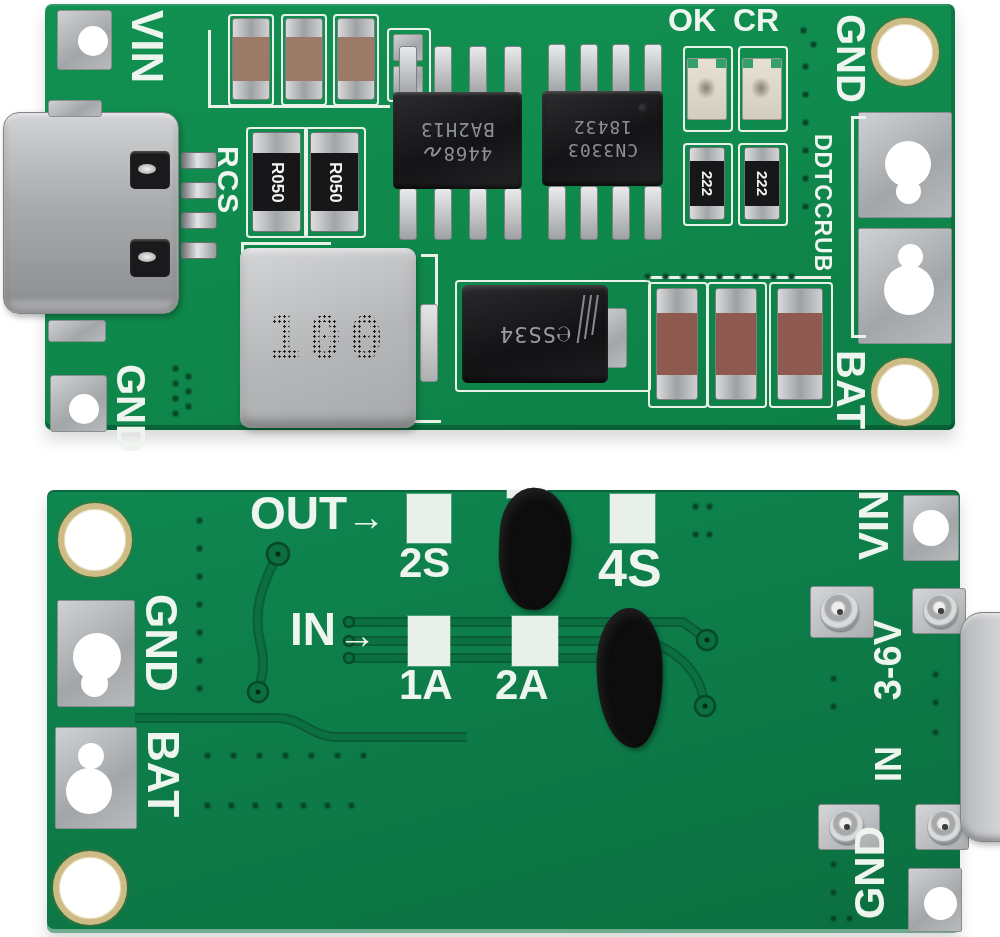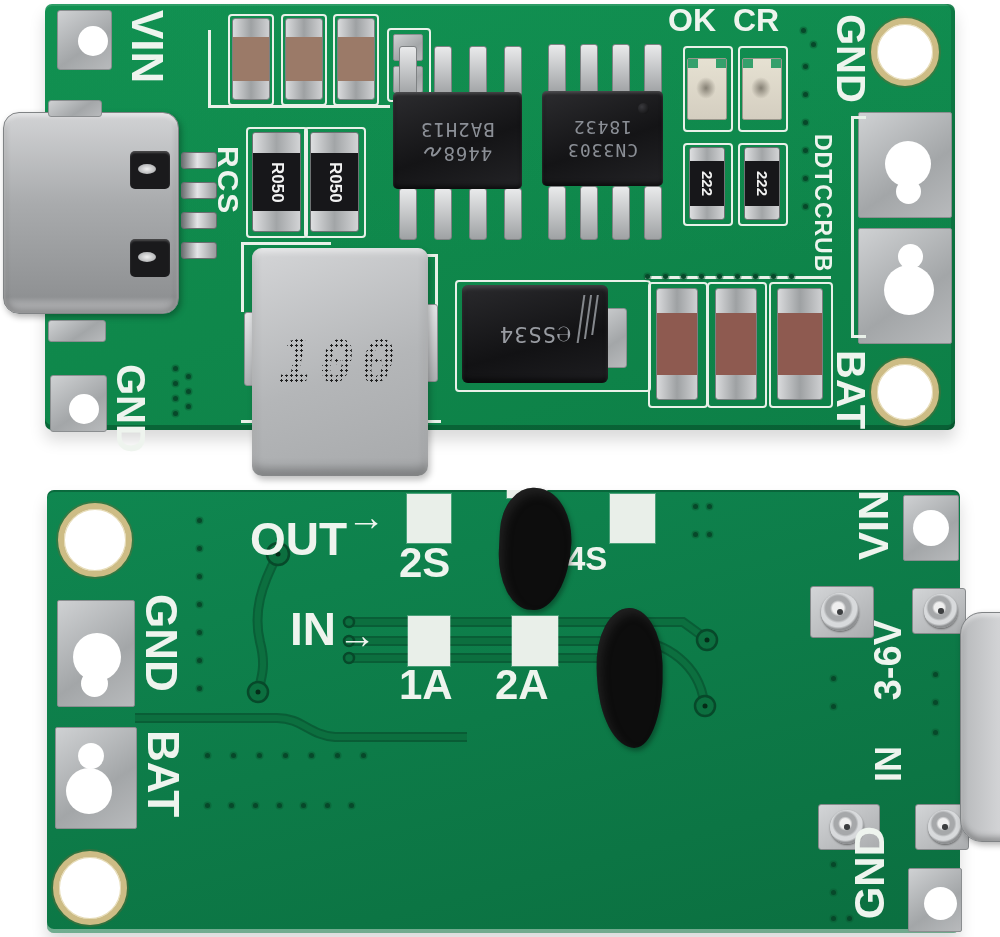--- a/index.html
+++ b/index.html
@@ -252,21 +252,21 @@
       <div class="end" style="bottom:0;height:13px;"></div>
     </div>
 
     <div class="line" style="left:196px;top:238px;width:90px;height:3px;"></div>
     <div class="line" style="left:196px;top:238px;width:3px;height:70px;"></div>
     <div class="line" style="left:390px;top:252px;width:3px;height:120px;"></div>
     <div class="line" style="left:376px;top:250px;width:17px;height:3px;"></div>
     <div class="line" style="left:196px;top:416px;width:200px;height:3px;"></div>
     <div class="ind-tab" style="left:199px;top:308px;height:72px;"></div>
     <div class="ind-tab" style="left:375px;top:300px;height:76px;"></div>
-    <div class="inductor" style="left:207px;top:244px;width:176px;height:228px;font-style:italic;">
+    <div class="inductor" style="left:195px;top:244px;width:176px;height:180px;">
       <span class="ind-label">100</span>
     </div>
 
     <div class="outline" style="left:410px;top:276px;width:192px;height:108px;"></div>
     <div class="abs silver" style="left:424px;top:305px;width:32px;height:62px;border-radius:3px;"></div>
     <div class="abs silver" style="left:548px;top:304px;width:32px;height:58px;border-radius:3px;"></div>
     <div class="diodebody" style="left:417px;top:281px;width:146px;height:98px;">
       <div class="stripe" style="right:12px;top:10px;height:40px;"></div>
       <div class="stripe" style="right:19px;top:10px;height:44px;"></div>
       <div class="stripe" style="right:26px;top:10px;height:48px;"></div>
@@ -361,27 +361,27 @@
       <div class="holecirc" style="left:15px;top:32px;width:48px;height:48px;"></div>
       <div class="holecirc" style="left:23px;top:69px;width:27px;height:27px;"></div>
     </div>
     <div class="abs silver" style="left:8px;top:237px;width:80px;height:100px;border-radius:2px;">
       <div class="holecirc" style="left:22px;top:15px;width:26px;height:26px;"></div>
       <div class="holecirc" style="left:10px;top:40px;width:46px;height:46px;"></div>
     </div>
     <div class="abs silk vtext" style="left:92px;top:104px;font-size:44px;">GND</div>
     <div class="abs silk vtext" style="left:94px;top:240px;font-size:44px;">BAT</div>
 
-    <div class="abs silk" style="left:203px;top:0px;font-size:46px;margin-top:26px;">OUT</div>
+    <div class="abs silk" style="left:203px;top:0px;font-size:46px;">OUT</div>
     <div class="abs silk" style="left:300px;top:8px;font-size:38px;">→</div>
     <div class="abs whitepad" style="left:360px;top:4px;width:44px;height:49px;"></div>
     <div class="abs silk" style="left:352px;top:52px;font-size:42px;">2S</div>
     <div class="abs whitepad" style="left:460px;top:0px;width:40px;height:8px;"></div>
     <div class="abs whitepad" style="left:563px;top:4px;width:45px;height:49px;"></div>
-    <div class="abs silk" style="left:520px;top:52px;font-size:33px;">4S</div>
+    <div class="abs silk" style="left:551px;top:52px;font-size:52px;">4S</div>
     <div class="blob" style="left:452px;top:-2px;width:72px;height:122px;border-radius:46% 54% 50% 50% / 38% 46% 58% 50%;transform:rotate(3deg);"></div>
 
     <div class="abs silk" style="left:243px;top:116px;font-size:46px;">IN</div>
     <div class="abs silk" style="left:291px;top:126px;font-size:38px;">→</div>
     <div class="abs whitepad" style="left:361px;top:126px;width:42px;height:50px;"></div>
     <div class="abs silk" style="left:352px;top:174px;font-size:42px;">1A</div>
     <div class="abs whitepad" style="left:465px;top:126px;width:46px;height:50px;"></div>
     <div class="abs silk" style="left:448px;top:174px;font-size:42px;">2A</div>
     <div class="blob" style="left:550px;top:118px;width:66px;height:140px;border-radius:52% 48% 46% 54% / 42% 40% 58% 52%;transform:rotate(-2deg);"></div>
 

